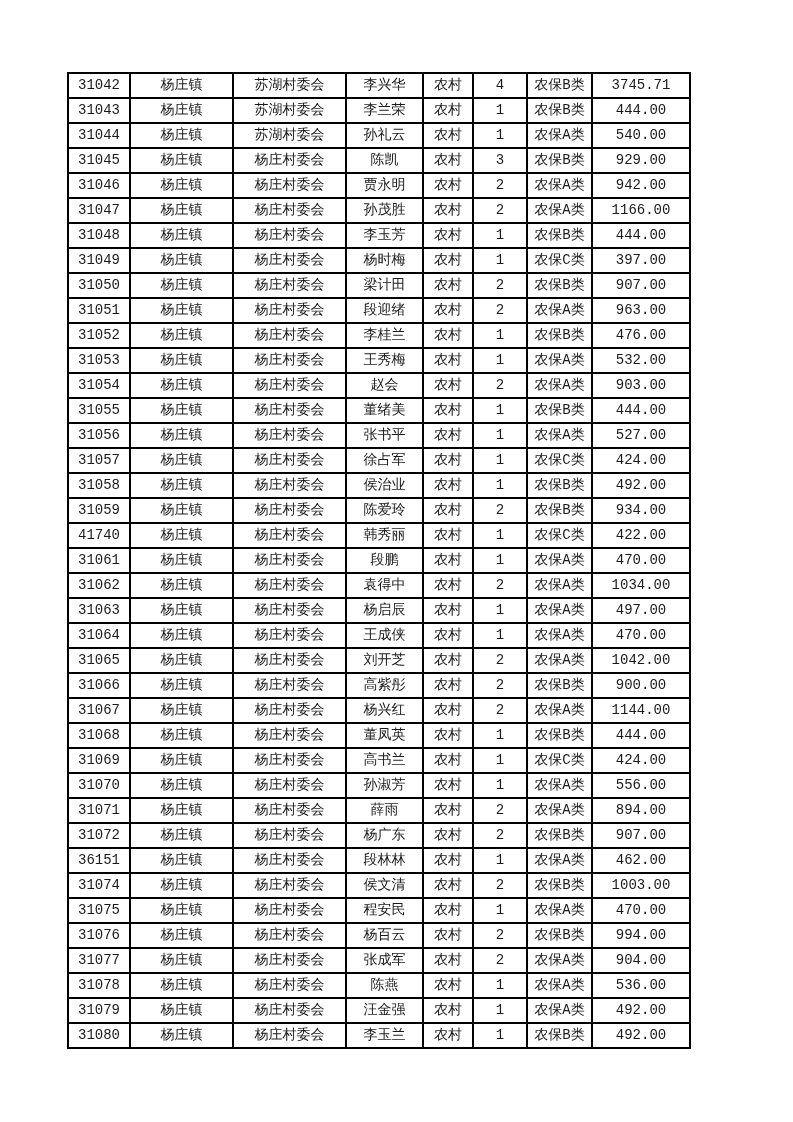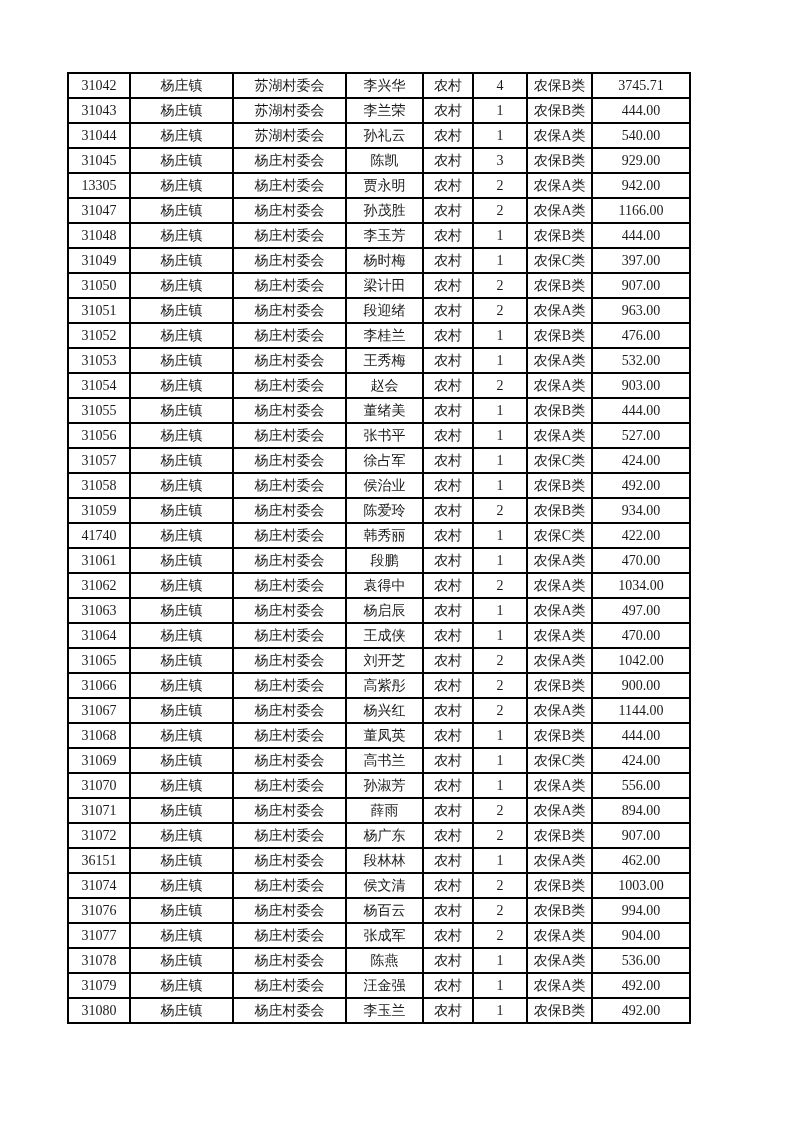--- a/index.html
+++ b/index.html
@@ -6,21 +6,21 @@
     margin: 0;
     padding: 0;
     background: #ffffff;
   }
   .page {
     position: relative;
     width: 793px;
     height: 1122px;
     background: #ffffff;
     overflow: hidden;
-    font-family: Liberation Serif, serif;
+    font-family: Liberation Mono, monospace;
     color: #1a1a1a;
   }
   table.data-table {
     position: absolute;
     left: 67px;
     top: 72px;
     width: 622px;
     table-layout: fixed;
     border-collapse: separate;
     border-spacing: 0;
@@ -98,21 +98,21 @@
           <td>31045</td>
           <td>杨庄镇</td>
           <td>杨庄村委会</td>
           <td>陈凯</td>
           <td>农村</td>
           <td>3</td>
           <td>农保B类</td>
           <td>929.00</td>
         </tr>
         <tr>
-          <td>13305</td>
+          <td>31046</td>
           <td>杨庄镇</td>
           <td>杨庄村委会</td>
           <td>贾永明</td>
           <td>农村</td>
           <td>2</td>
           <td>农保A类</td>
           <td>942.00</td>
         </tr>
         <tr>
           <td>31047</td>
@@ -386,20 +386,30 @@
         </tr>
         <tr>
           <td>31074</td>
           <td>杨庄镇</td>
           <td>杨庄村委会</td>
           <td>侯文清</td>
           <td>农村</td>
           <td>2</td>
           <td>农保B类</td>
           <td>1003.00</td>
+        </tr>
+        <tr>
+          <td>31075</td>
+          <td>杨庄镇</td>
+          <td>杨庄村委会</td>
+          <td>程安民</td>
+          <td>农村</td>
+          <td>1</td>
+          <td>农保A类</td>
+          <td>470.00</td>
         </tr>
         <tr>
           <td>31076</td>
           <td>杨庄镇</td>
           <td>杨庄村委会</td>
           <td>杨百云</td>
           <td>农村</td>
           <td>2</td>
           <td>农保B类</td>
           <td>994.00</td>

